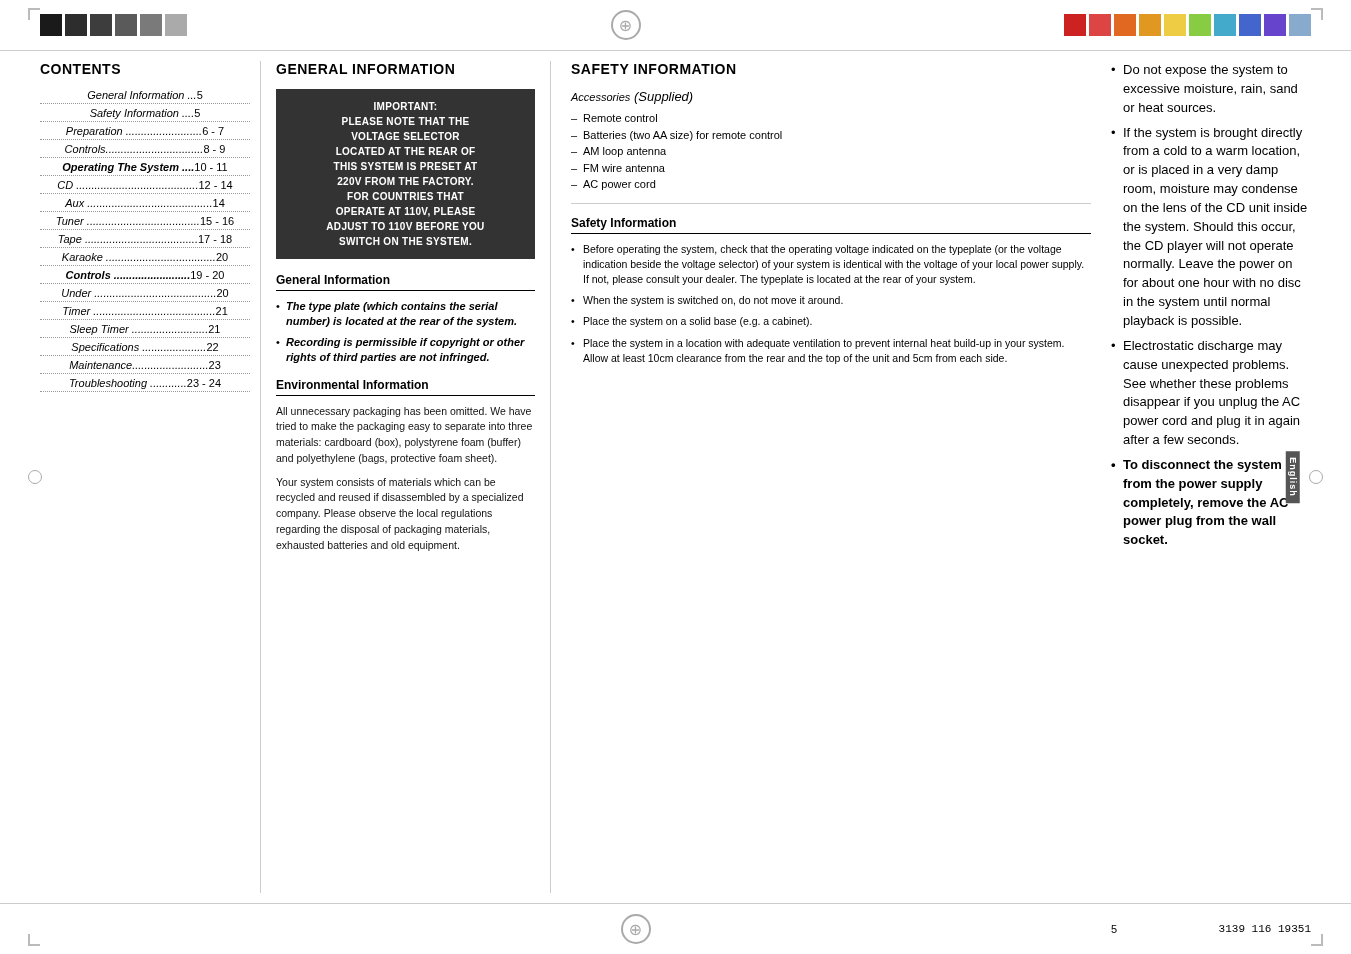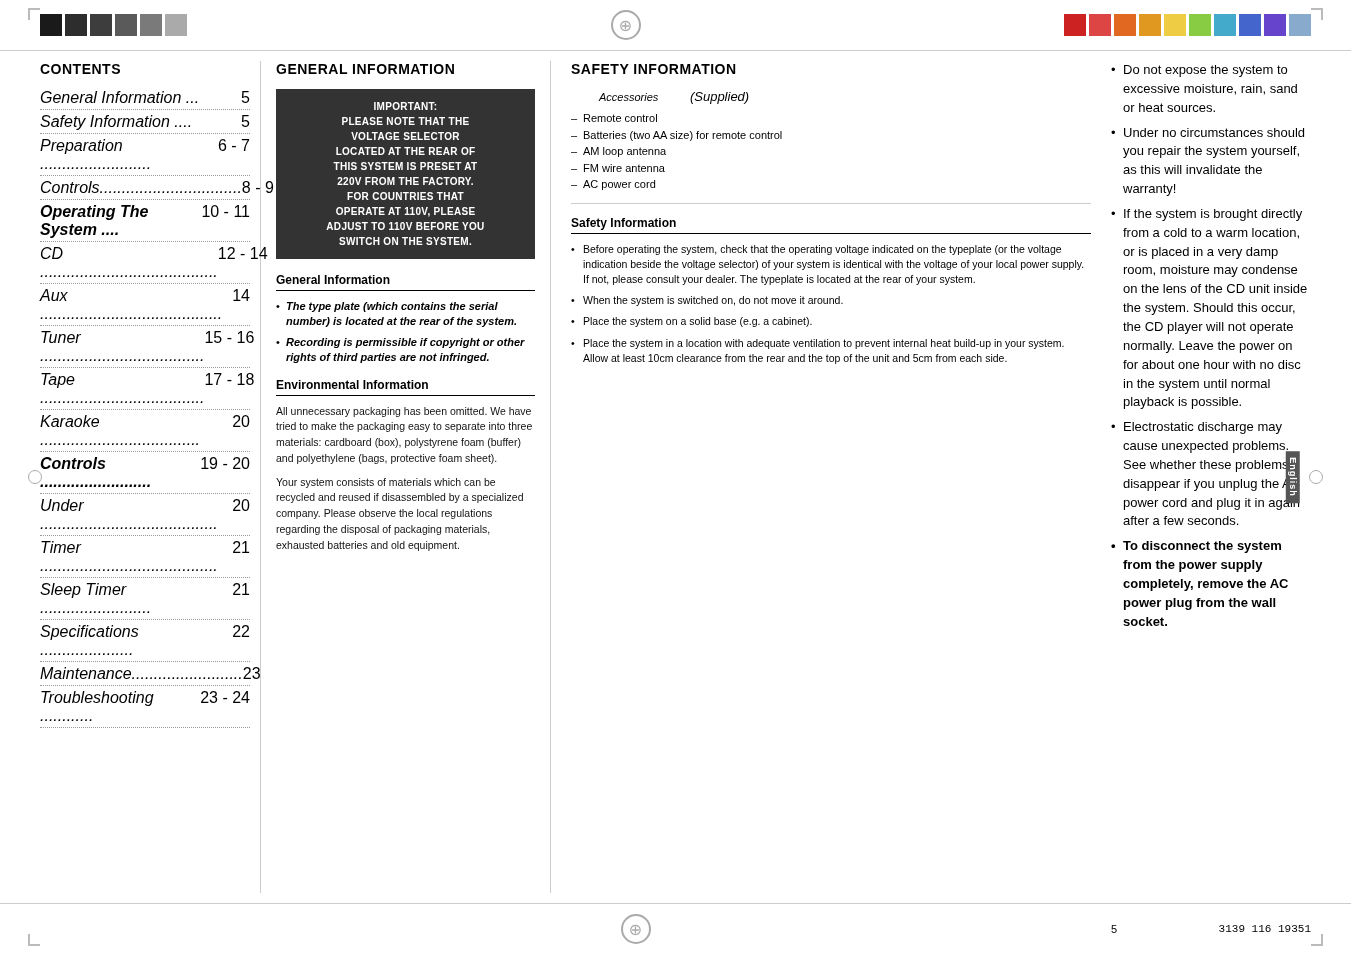--- a/index.html
+++ b/index.html
@@ -83,23 +83,23 @@
       font-weight: bold;
       margin-bottom: 12px;
       letter-spacing: 0.5px;
     }
 
     .toc-list {
       list-style: none;
     }
     .toc-list li {
       display: flex;
-      justify-content: space-between;
+      justify-content: center;
       margin-bottom: 3px;
-      font-size: 16px;
+      font-size: 11px;
       border-bottom: 1px dotted #999;
       padding-bottom: 2px;
     }
     .toc-list li .toc-title {
       font-style: italic;
       font-weight: normal;
     }
     .toc-list li.bold-item .toc-title {
       font-weight: bold;
       font-style: italic;
@@ -180,21 +180,20 @@
 
     .accessories-title {
       font-size: 13px;
       font-weight: bold;
       margin-bottom: 6px;
     }
     .accessories-title span {
       font-weight: normal;
       font-style: italic;
       font-size: 11px;
-      margin-left: 28px;
     }
 
     .dash-list {
       list-style: none;
       margin-bottom: 12px;
       border-bottom: 1px solid #ccc;
       padding-bottom: 10px;
     }
     .dash-list li {
       font-size: 11px;
@@ -504,21 +503,20 @@
           <li>Before operating the system, check that the operating voltage indicated on the typeplate (or the voltage indication beside the voltage selector) of your system is identical with the voltage of your local power supply. If not, please consult your dealer. The typeplate is located at the rear of your system.</li>
           <li>When the system is switched on, do not move it around.</li>
           <li>Place the system on a solid base (e.g. a cabinet).</li>
           <li>Place the system in a location with adequate ventilation to prevent internal heat build-up in your system. Allow at least 10cm clearance from the rear and the top of the unit and 5cm from each side.</li>
         </ul>
       </div>
 
       <div class="safety-right" style="position:relative;">
         <ul class="safety-right-list">
           <li>Do not expose the system to excessive moisture, rain, sand or heat sources.</li>
-          <li>Under no circumstances should you repair the system yourself, as this will invalidate the warranty!</li>
           <li>If the system is brought directly from a cold to a warm location, or is placed in a very damp room, moisture may condense on the lens of the CD unit inside the system. Should this occur, the CD player will not operate normally. Leave the power on for about one hour with no disc in the system until normal playback is possible.</li>
           <li>Electrostatic discharge may cause unexpected problems. See whether these problems disappear if you unplug the AC power cord and plug it in again after a few seconds.</li>
           <li class="bold-bullet">To disconnect the system from the power supply completely, remove the AC power plug from the wall socket.</li>
         </ul>
         <div class="english-tab">English</div>
       </div>
     </div>
 
   </div>
 

